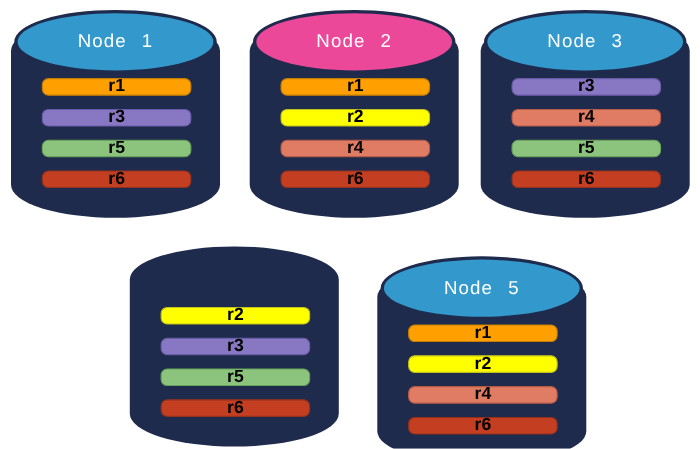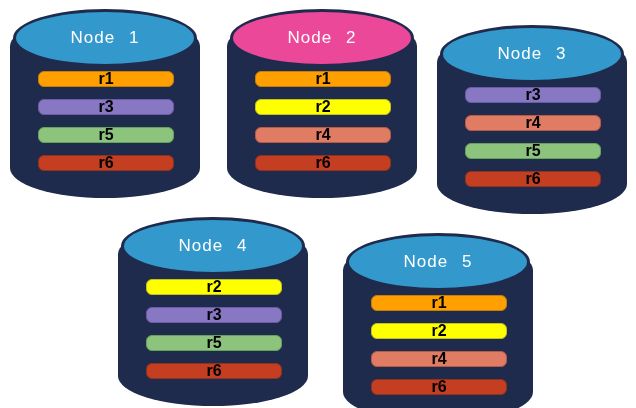--- a/index.html
+++ b/index.html
@@ -15,21 +15,21 @@
     background: #ffffff;
     overflow: hidden;
   }
   .node {
     position: absolute;
     width: 190px;
     height: 190px;
   }
   .node:nth-child(1) { left: 10px;  top: 8px; }
   .node:nth-child(2) { left: 227px; top: 8px; }
-  .node:nth-child(3) { left: 437px; top: 24px; }
+  .node:nth-child(3) { left: 437px; top: 8px; }
   .node:nth-child(4) { left: 118px; top: 216px; }
   .node:nth-child(5) { left: 343px; top: 232px; }
 
   .cyl-body {
     position: absolute;
     left: 0; right: 0;
     top: 8px; bottom: 0;
     border-radius: 50% / 30px;
   }
   .cyl-top {
@@ -110,23 +110,20 @@
     <div class="bars">
         <div class="bar" style="background: rgb(136, 120, 196); border-color: rgb(106, 91, 168);">r3</div>
         <div class="bar" style="background: rgb(224, 123, 100); border-color: rgb(182, 90, 70);">r4</div>
         <div class="bar" style="background: rgb(140, 196, 125); border-color: rgb(103, 163, 90);">r5</div>
         <div class="bar" style="background: rgb(196, 62, 34); border-color: rgb(147, 48, 28);">r6</div>
       </div>
   </div>
 
   <div class="node">
     <div class="cyl-body" style="background: rgb(31, 43, 77);"></div>
-    <div class="cyl-top" style="background: rgb(51, 153, 204); border-color: rgb(31, 43, 77);">
-      <span class="node-title" style="color: rgb(255, 255, 255);">Node 4</span>
-    </div>
     <div class="bars">
         <div class="bar" style="background: rgb(255, 255, 0); border-color: rgb(194, 194, 28);">r2</div>
         <div class="bar" style="background: rgb(136, 120, 196); border-color: rgb(106, 91, 168);">r3</div>
         <div class="bar" style="background: rgb(140, 196, 125); border-color: rgb(103, 163, 90);">r5</div>
         <div class="bar" style="background: rgb(196, 62, 34); border-color: rgb(147, 48, 28);">r6</div>
       </div>
   </div>
 
   <div class="node">
     <div class="cyl-body" style="background: rgb(31, 43, 77);"></div>

